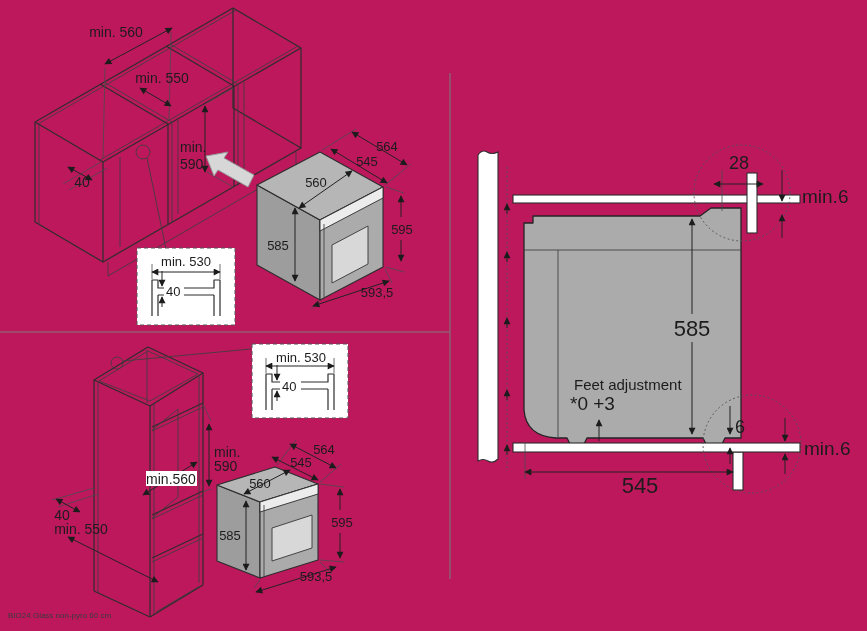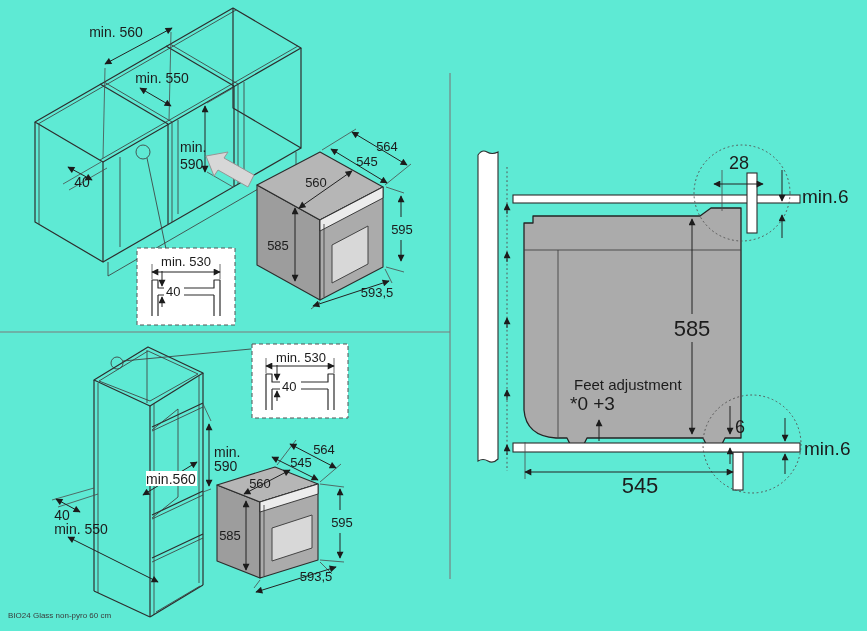--- a/index.html
+++ b/index.html
@@ -1,16 +1,16 @@
 <!DOCTYPE html>
 <html><head>
 <meta charset="utf-8">
 <style>
   html,body{margin:0;padding:0;background:#fff;}
-  .page{position:relative;width:867px;height:631px;background:#5eead4;overflow:hidden;
+  .page{position:relative;width:867px;height:631px;background:#be185d;overflow:hidden;
         font-family:"Liberation Sans",sans-serif;}
   svg text{fill:#1c1c1c;font-family:"Liberation Sans",sans-serif;}
   .t13{font-size:13px;}
   .t14{font-size:14px;}
   .t18{font-size:18px;}
   .t19{font-size:19px;}
   .t22{font-size:22px;}
   .t15{font-size:15px;}
   .t8{font-size:8px;fill:#3a3a3a;}
   .mid{text-anchor:middle;}

